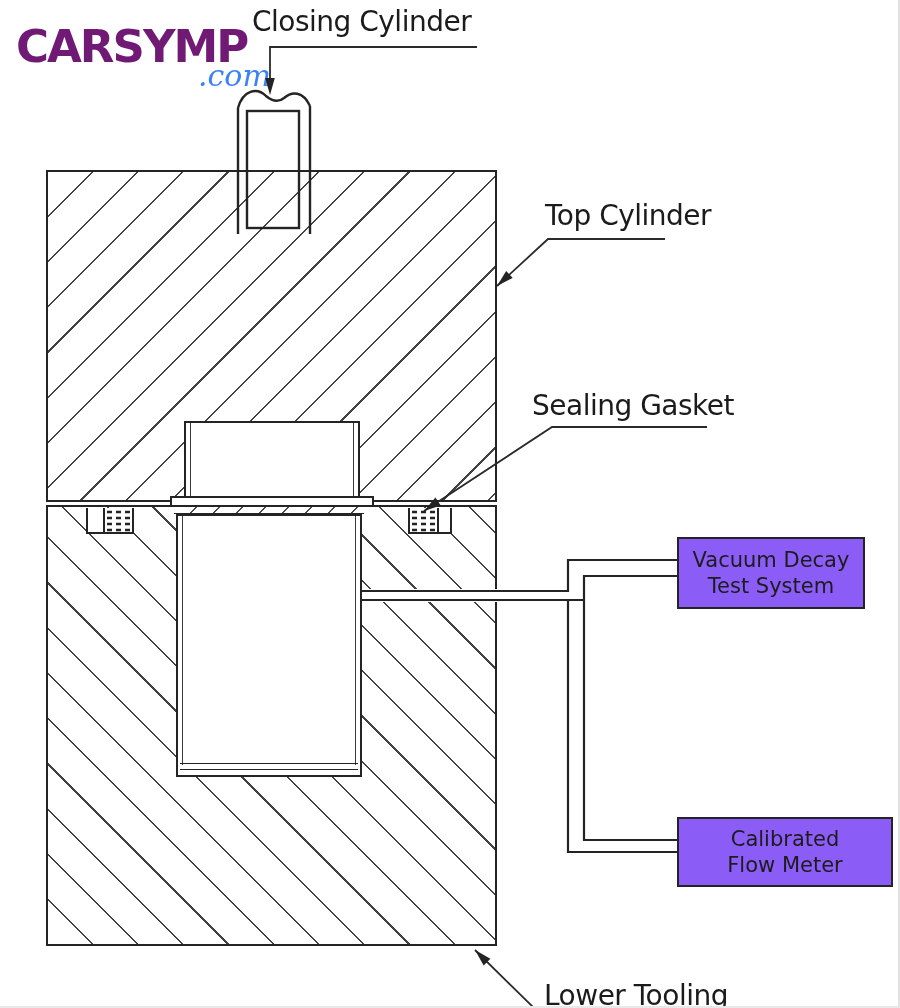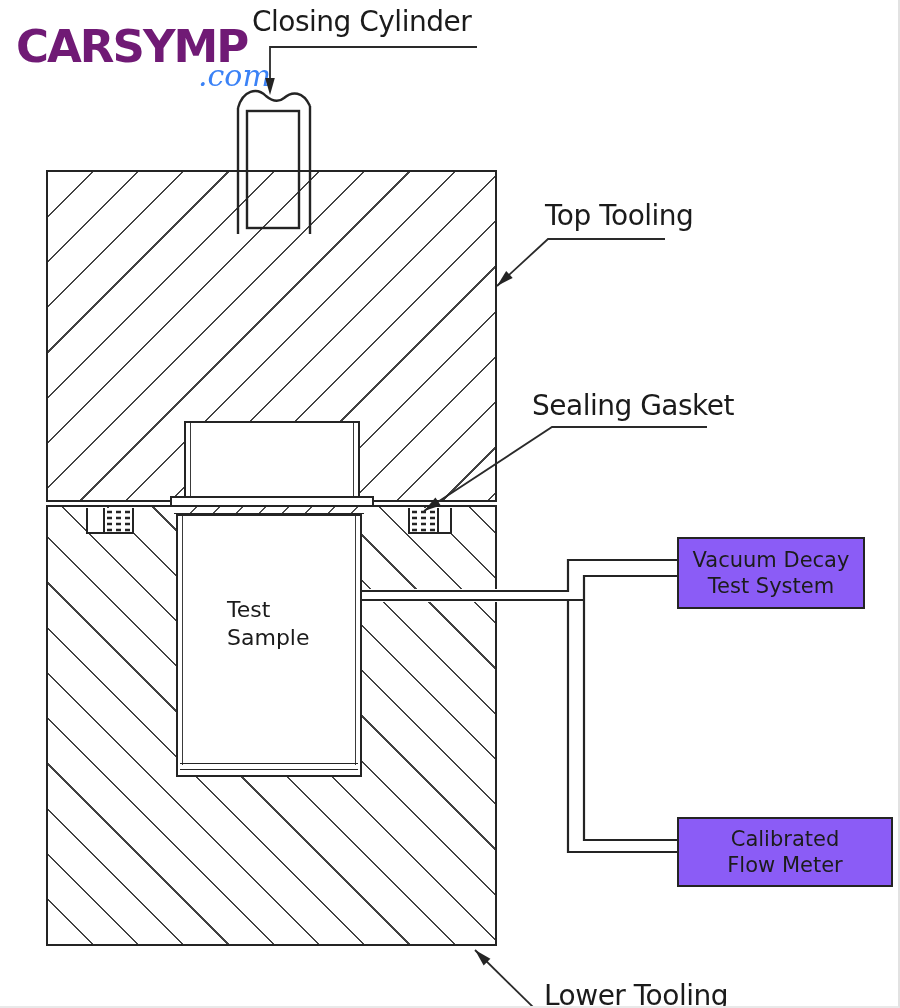--- a/index.html
+++ b/index.html
@@ -127,24 +127,20 @@
   </div>
 
   <div class="flange"></div>
   <div class="tickstrip"></div>
 
   <div class="sample-body">
     <div class="inwall l"></div>
     <div class="inwall r"></div>
     <div class="baseline b1"></div>
     <div class="baseline b2"></div>
-    <div class="sample-text">
-      <div>Test</div>
-      <div>Sample</div>
-    </div>
   </div>
 
   <svg class="overlay" width="900" height="1008" viewBox="0 0 900 1008">
 
     <g stroke="#242424" stroke-width="2.4" fill="none">
       <path d="M 238,108 C 243,90 257,87 266,96 C 272,101 278,103 284,98 C 292,91 303,91 310,106"></path>
       <line x1="238" y1="108" x2="238" y2="234"></line>
       <line x1="310" y1="106" x2="310" y2="234"></line>
       <rect x="247" y="111" width="52" height="117"></rect>
     </g>
@@ -166,21 +162,21 @@
     <g fill="#242424" stroke="none">
       <polygon points="0,0 -17,-4.8 -17,4.8" transform="translate(270,95) rotate(90)"></polygon>
       <polygon points="0,0 -17,-4.8 -17,4.8" transform="translate(497,286) rotate(137)"></polygon>
       <polygon points="0,0 -17,-4.8 -17,4.8" transform="translate(424,511) rotate(146)"></polygon>
       <polygon points="0,0 -17,-4.8 -17,4.8" transform="translate(475,950) rotate(225)"></polygon>
     </g>
   </svg>
 
   <div class="brand">CARSYMP</div>
   <div class="lbl lbl-closing">Closing Cylinder</div>
-  <div class="lbl lbl-top">Top Tooling</div>
+  <div class="lbl lbl-top">Top Cylinder</div>
   <div class="lbl lbl-seal">Sealing Gasket</div>
   <div class="lbl lbl-lower">Lower Tooling</div>
 
   <div class="eqbox eq-vacuum">
     <div>Vacuum Decay</div>
     <div>Test System</div>
   </div>
   <div class="eqbox eq-flow">
     <div>Calibrated</div>
     <div>Flow Meter</div>

